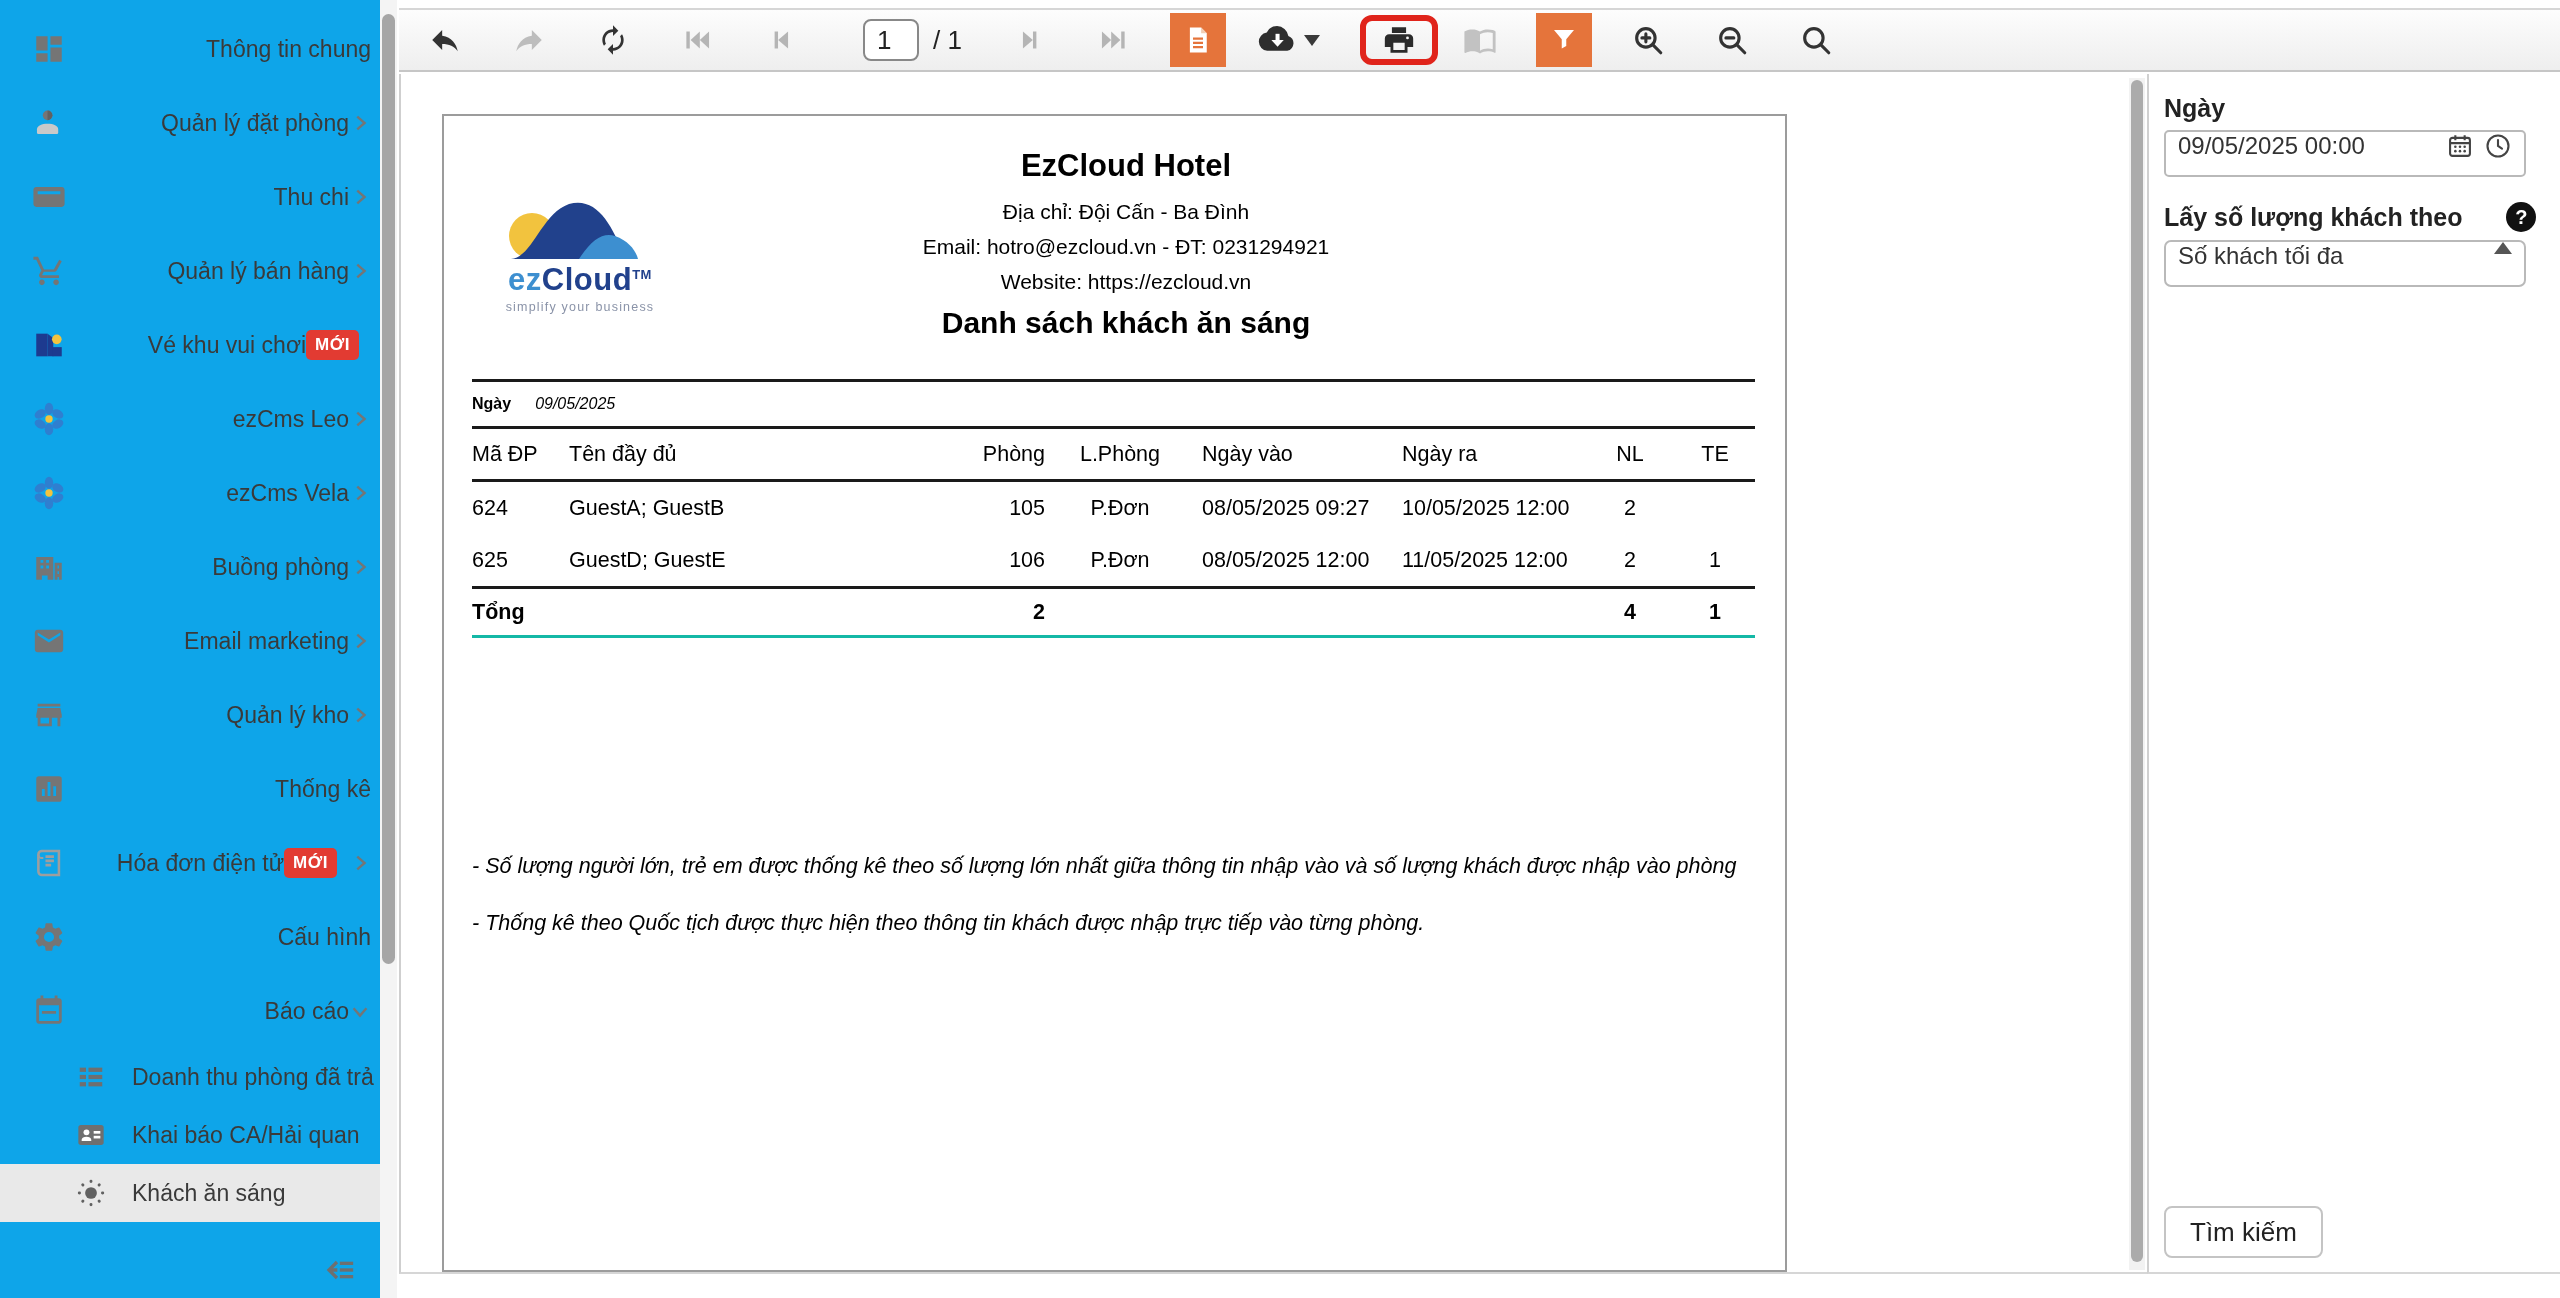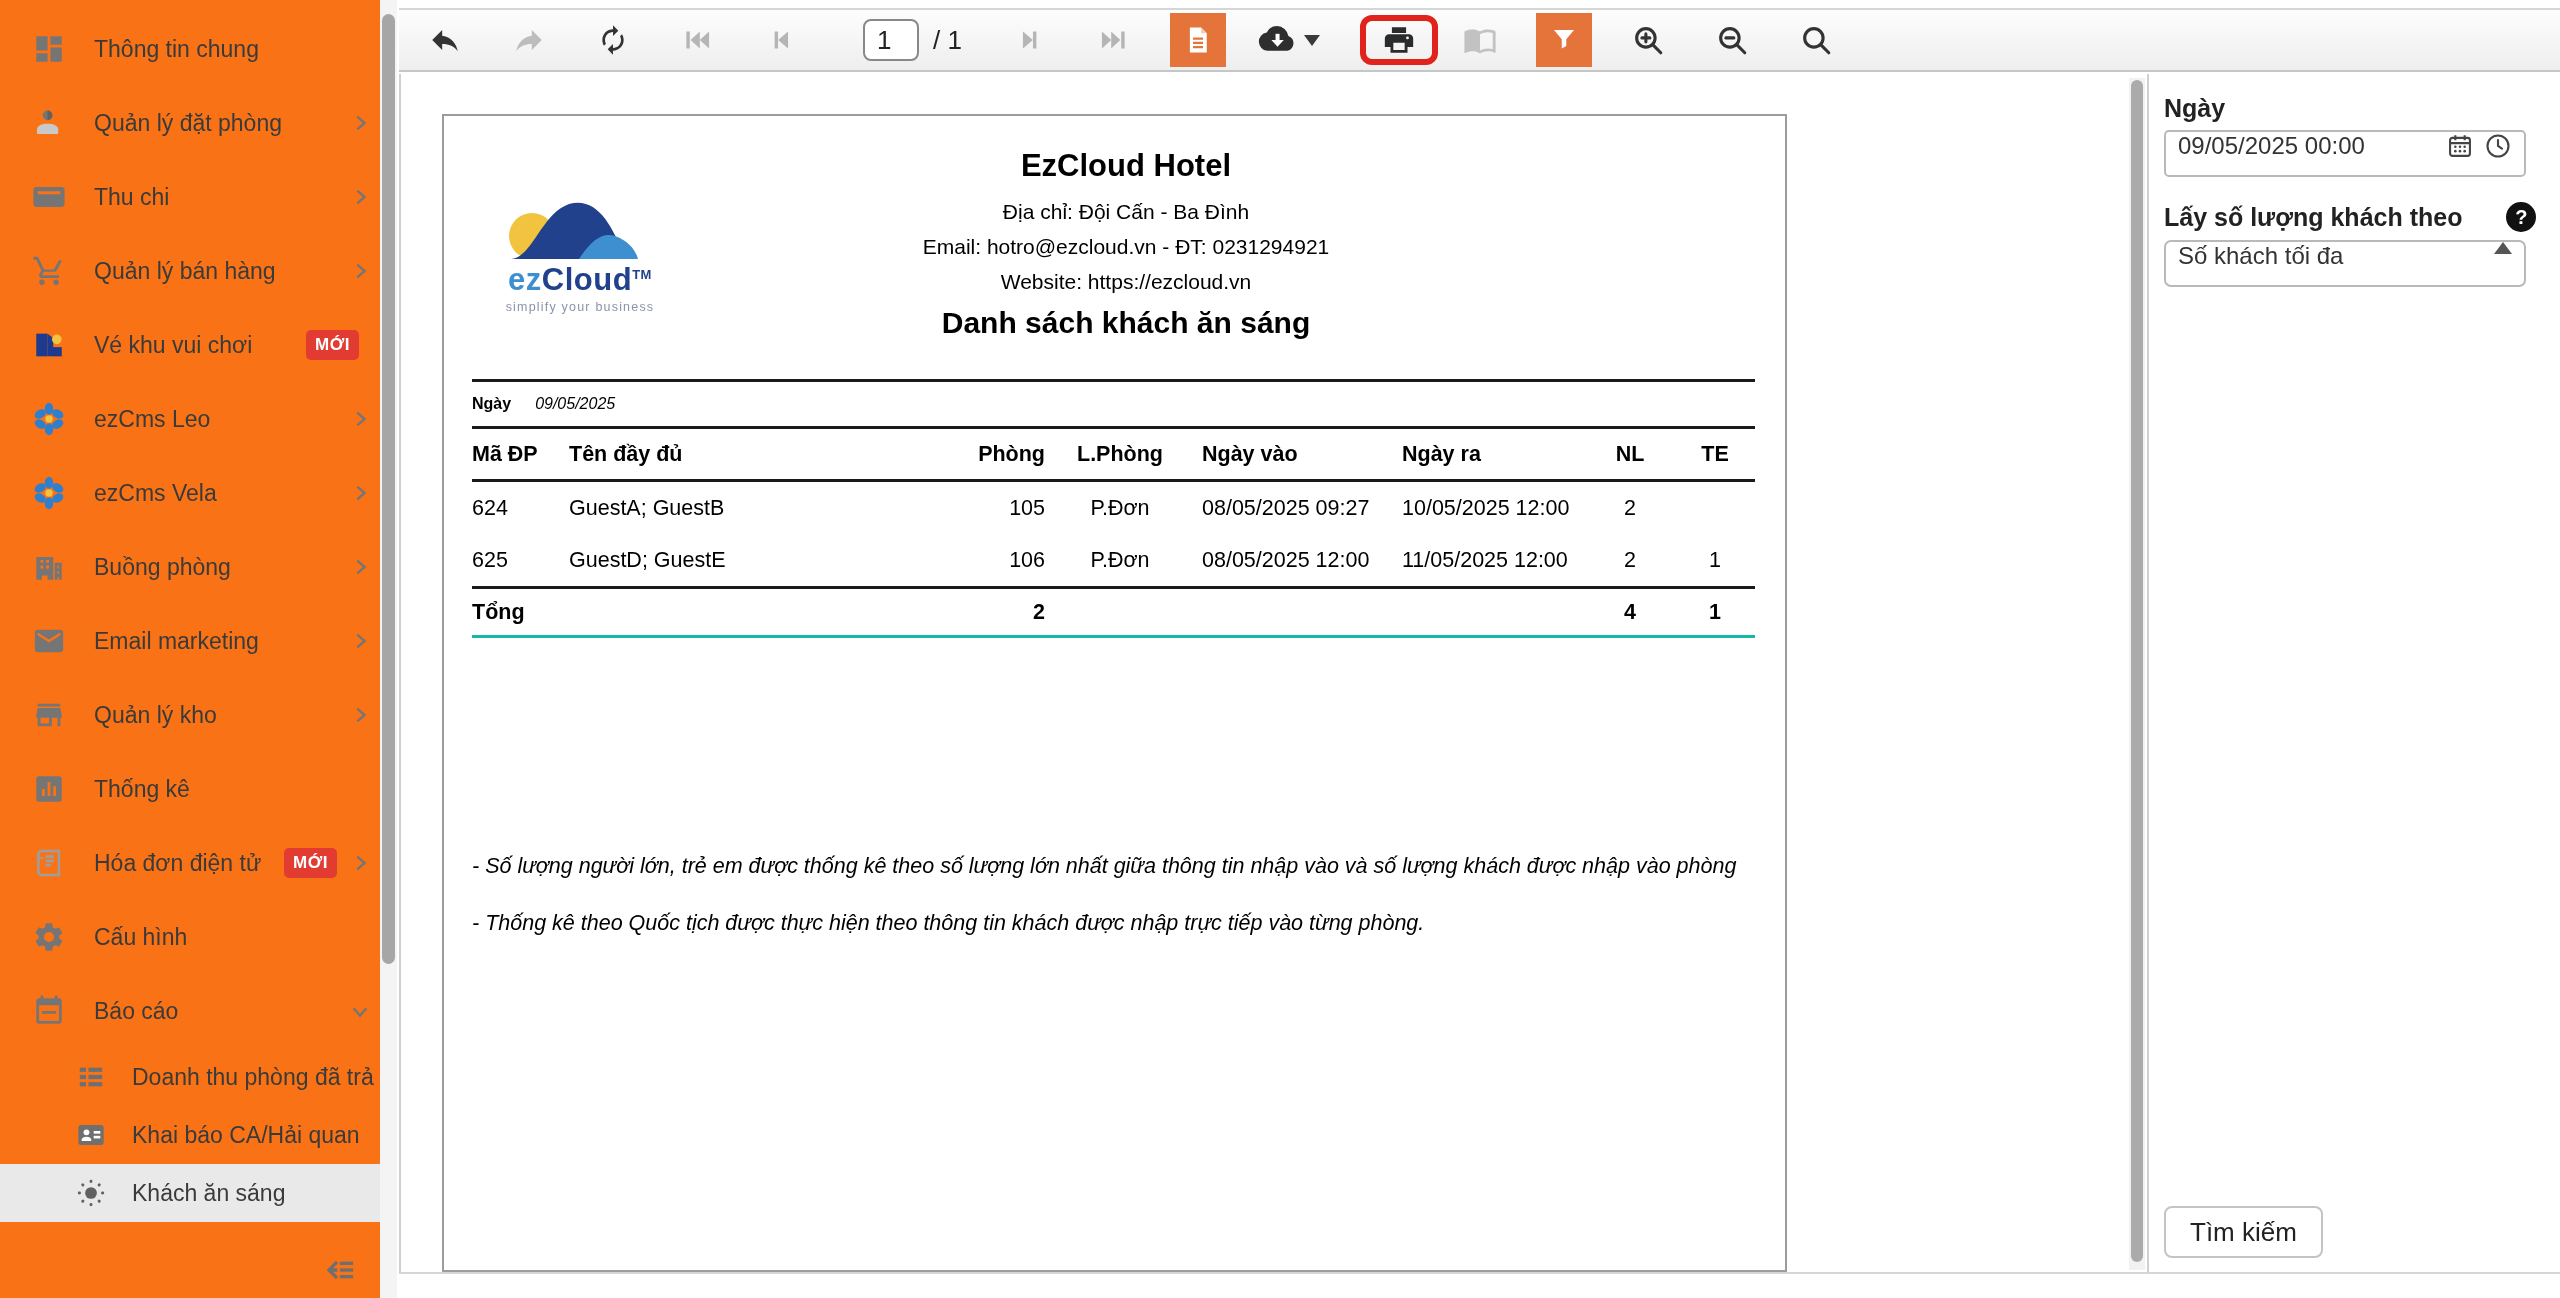--- a/index.html
+++ b/index.html
@@ -1,20 +1,20 @@
 <!DOCTYPE html>
 <html><head>
 <meta charset="utf-8">
 <style>
   * { margin:0; padding:0; box-sizing:border-box; }
   html,body { width:2560px; height:1298px; }
   body { position:relative; background:#fff; font-family:"Liberation Sans",sans-serif; overflow:hidden; color:#222; }
 
   
-  .sidebar { position:absolute; left:0; top:0; width:397px; height:1298px; background:#f97316; }
+  .sidebar { position:absolute; left:0; top:0; width:397px; height:1298px; background:#0ea5e9;text-align:right; }
   .side-list { padding-top:12px; }
   .side-item { height:74px; display:flex; align-items:center; padding:0 26px 0 30px; cursor:pointer; }
   .side-item .icn { width:38px; height:38px; flex:none; margin-right:26px; display:flex; align-items:center; justify-content:center; }
   .side-item .lbl { flex:1; font-size:23px; color:#3a3a3a; white-space:nowrap; overflow:hidden; }
   .badge { background:#E23B32; color:#fff; font-size:17px; font-weight:bold; padding:5px 9px; border-radius:5px; margin-right:12px; letter-spacing:.5px; }
   .chev { flex:none; width:22px; height:22px; }
   .sub-item { height:58px; display:flex; align-items:center; padding-left:74px; cursor:pointer; }
   .sub-item .icn { width:34px; height:34px; margin-right:24px; display:flex; align-items:center; justify-content:center; }
   .sub-item .lbl { font-size:23px; color:#3a3a3a; white-space:nowrap; }
   .sub-item.selected { background:#e9e9e9; }
@@ -49,21 +49,21 @@
   .rpt-head { margin-left:272px; width:820px; text-align:center; padding-top:32px; color:#000; }
   .rpt-company { font-size:31px; font-weight:bold; margin-bottom:16px; }
   .rpt-line { font-size:21px; margin-bottom:11px; }
   .rpt-title { font-size:30px; font-weight:bold; margin-top:12px; }
 
   .rpt-table { position:absolute; left:28px; top:263px; width:1283px; color:#000; }
   .trow { display:grid; grid-template-columns:97px 1fr 135px 120px 200px 205px 90px 80px; align-items:center; font-size:21.5px; }
   .date-row { height:50px; border-top:3px solid #1a1a1a; border-bottom:3px solid #1a1a1a; display:flex; align-items:center; }
   .date-row .dl { font-weight:bold; }
   .date-row .dv { font-style:italic; margin-left:24px; }
-  .hdr { height:53px; border-bottom:3px solid #1a1a1a; font-weight:bold; }
+  .hdr { height:53px; border-bottom:3px solid #1a1a1a; font-weight:normal; }
   .drow { height:52px; }
   .total-row { height:52px; border-top:3px solid #1a1a1a; border-bottom:3px solid #14b8a6; font-weight:bold; }
   .c-r { text-align:right; padding-right:15px; }
   .c-c { text-align:center; }
   .c-l2 { padding-left:22px; }
 
   .notes { position:absolute; left:28px; top:736px; width:1288px; display:flex; color:#000; }
   .notes-label { width:182px; font-weight:bold; font-size:22px; padding-top:3px; flex:none; }
   .notes-body { flex:1; font-style:italic; font-size:21.5px; line-height:1.35; }
   .notes-body p + p { margin-top:28px; }

